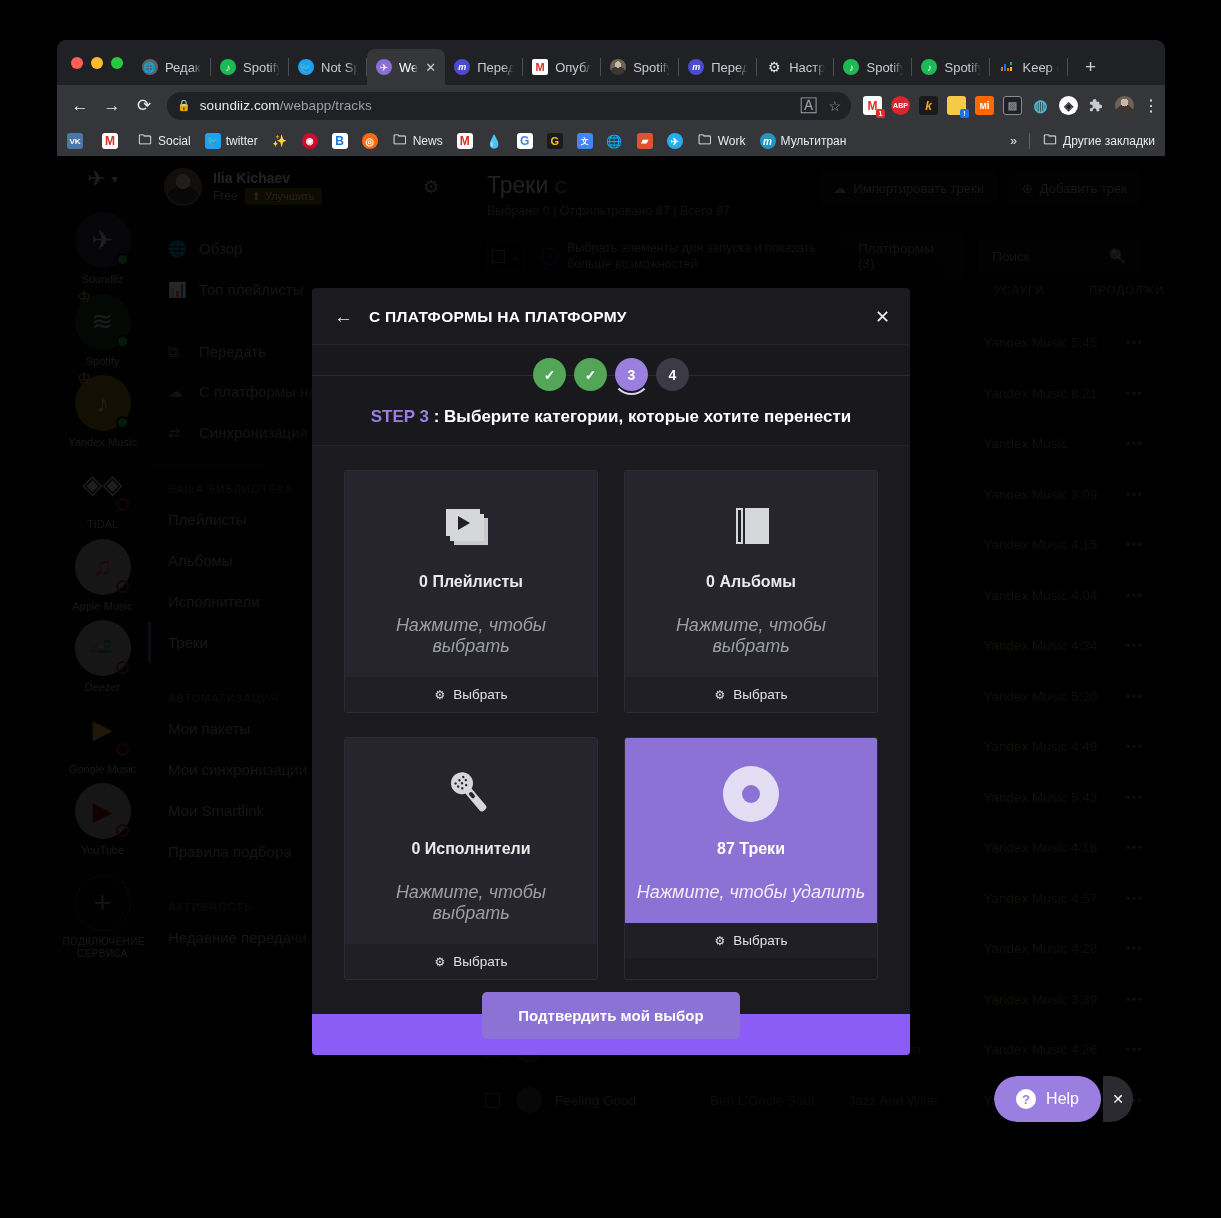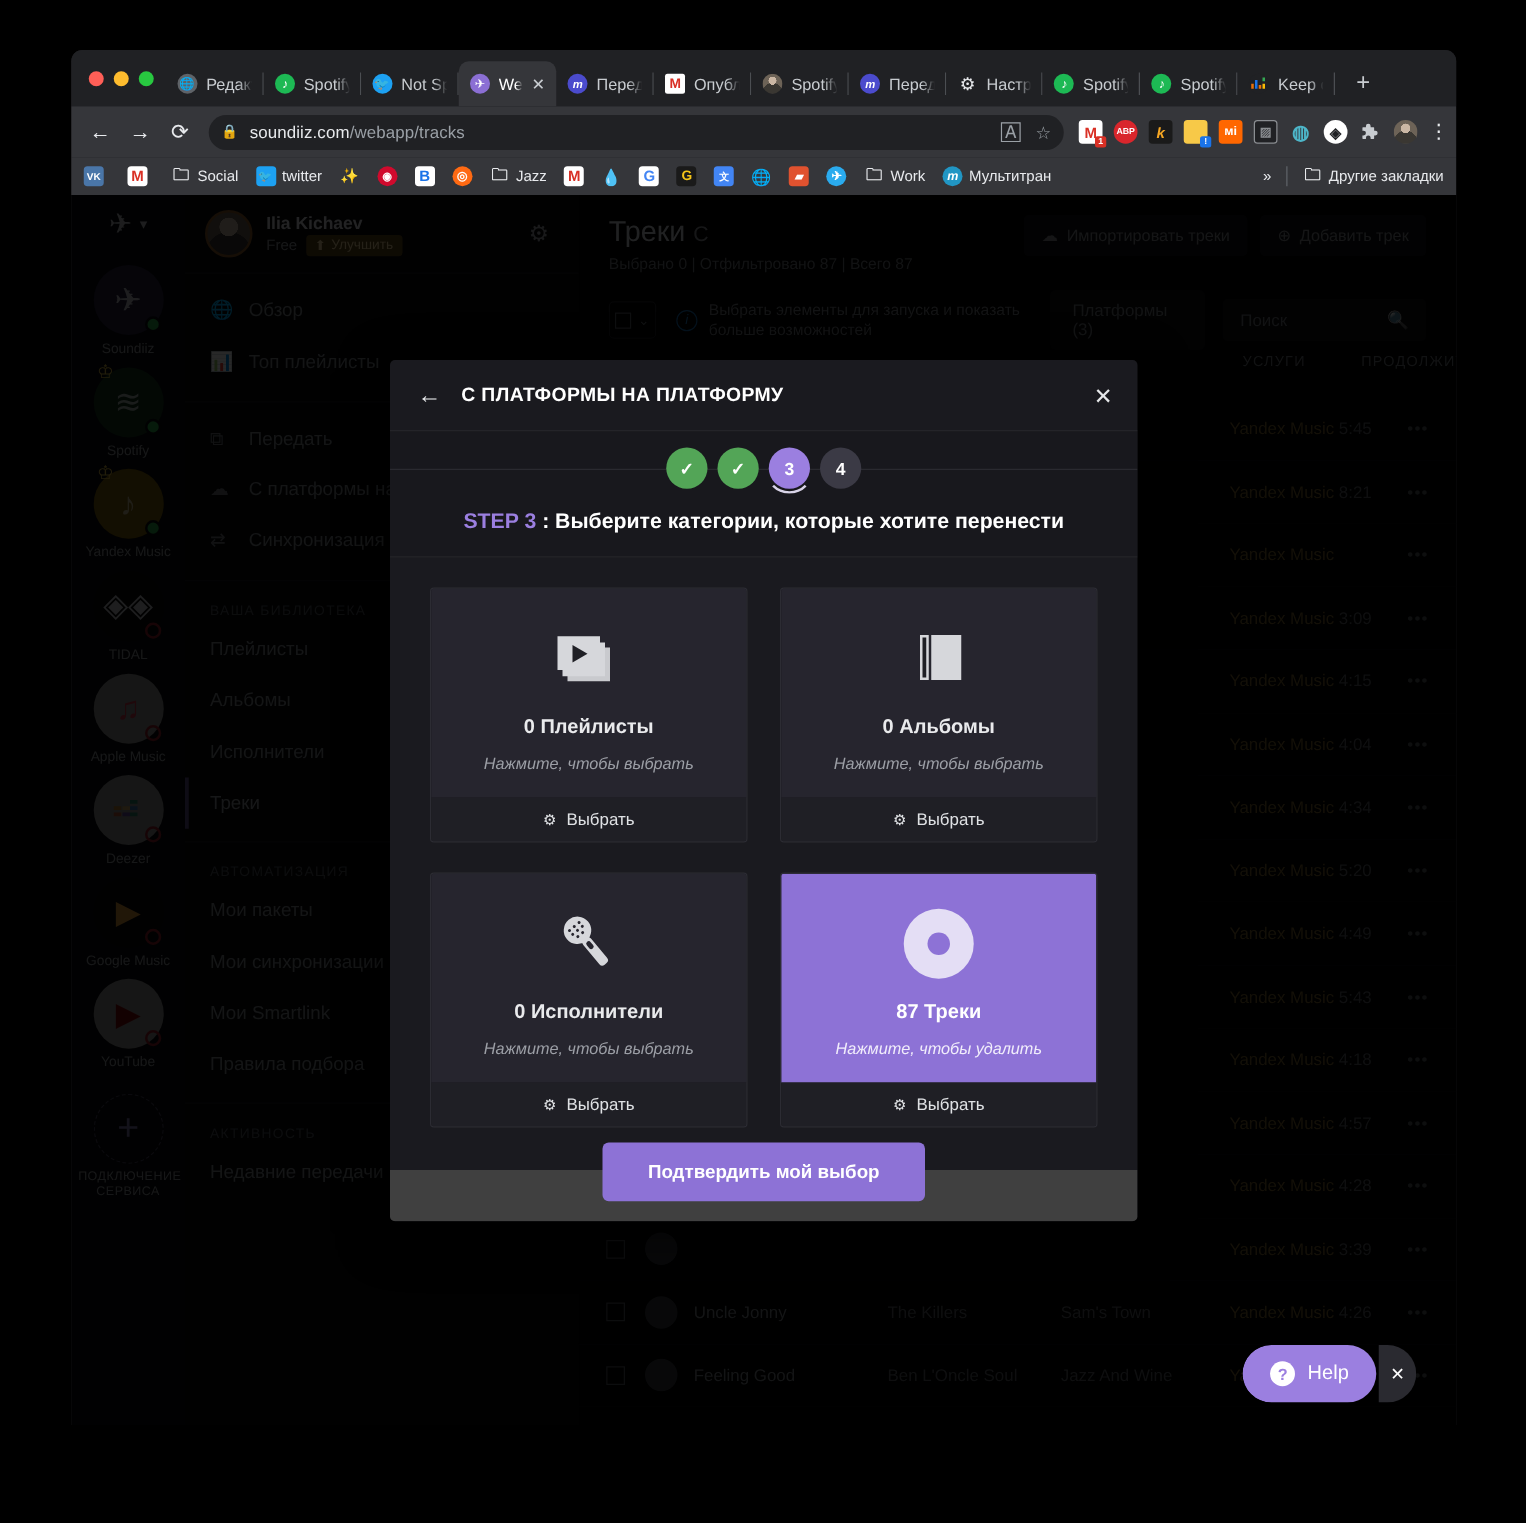--- a/index.html
+++ b/index.html
@@ -431,33 +431,33 @@
     overflow: hidden;
   }
   .cat-body {
     background: #26252e;
     padding: 22px 10px 20px;
     text-align: center;
   }
   .cat-card.selected .cat-body { background: #8d72d6; }
   .cat-icon { height: 68px; display: flex; align-items: center; justify-content: center; }
   .cat-name { font-size: 16px; color: #e9eaec; font-weight: bold; margin-top: 12px; }
-  .cat-hint { font-size: 13px; color: #9c9fa6; font-style: italic; margin-top: 12px; }
+  .cat-hint { font-size: 18px; color: #9c9fa6; font-style: italic; margin-top: 24px; }
   .cat-card.selected .cat-name { color: #fff; }
   .cat-card.selected .cat-hint { color: #f1edfb; }
   .cat-foot {
     background: #1f1f25;
     text-align: center; padding: 10px 0;
     font-size: 13.5px; color: #dfe1e4;
     display: flex; align-items: center; justify-content: center; gap: 8px;
   }
   .cat-foot .gear { font-size: 12px; }
 
   #modal-footer {
-    background: #404040;
+    background: #8b5cf6;
     padding: 0 0 16px;
     display: flex; justify-content: center;
     position: relative;
   }
   #confirm-btn {
     background: #8d72d6; color: #fff;
     font-size: 15px; font-weight: bold;
     padding: 15px 36px; border-radius: 5px;
     margin-top: -22px;
   }
@@ -623,21 +623,21 @@
         <span class="bm-ico bm-opera">◉</span>
       </div>
     <div class="bm">
         <span class="bm-ico bm-b">В</span>
       </div>
     <div class="bm">
         <span class="bm-ico bm-kp">◎</span>
       </div>
     <div class="bm">
         <span class="bm-ico bm-folder">🗀</span>
-        <span>Jazz</span>
+        <span>News</span>
       </div>
     <div class="bm">
         <span class="bm-ico bm-gmail">M</span>
       </div>
     <div class="bm">
         <span class="bm-ico bm-drop">💧</span>
       </div>
     <div class="bm">
         <span class="bm-ico bm-g">G</span>
       </div>

